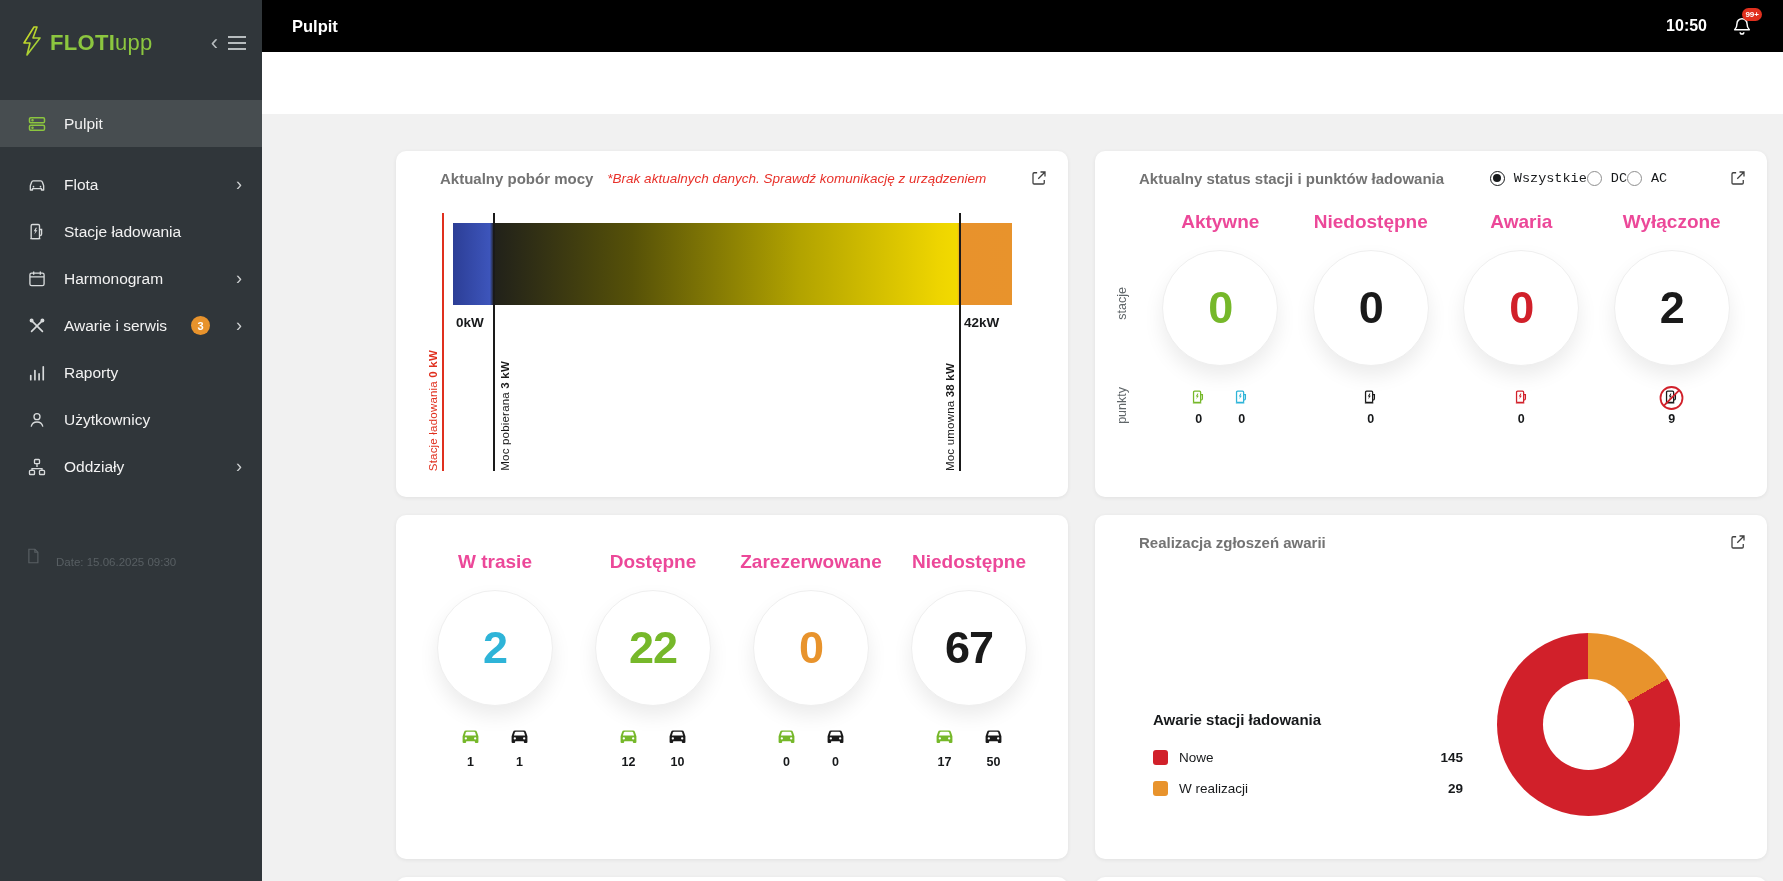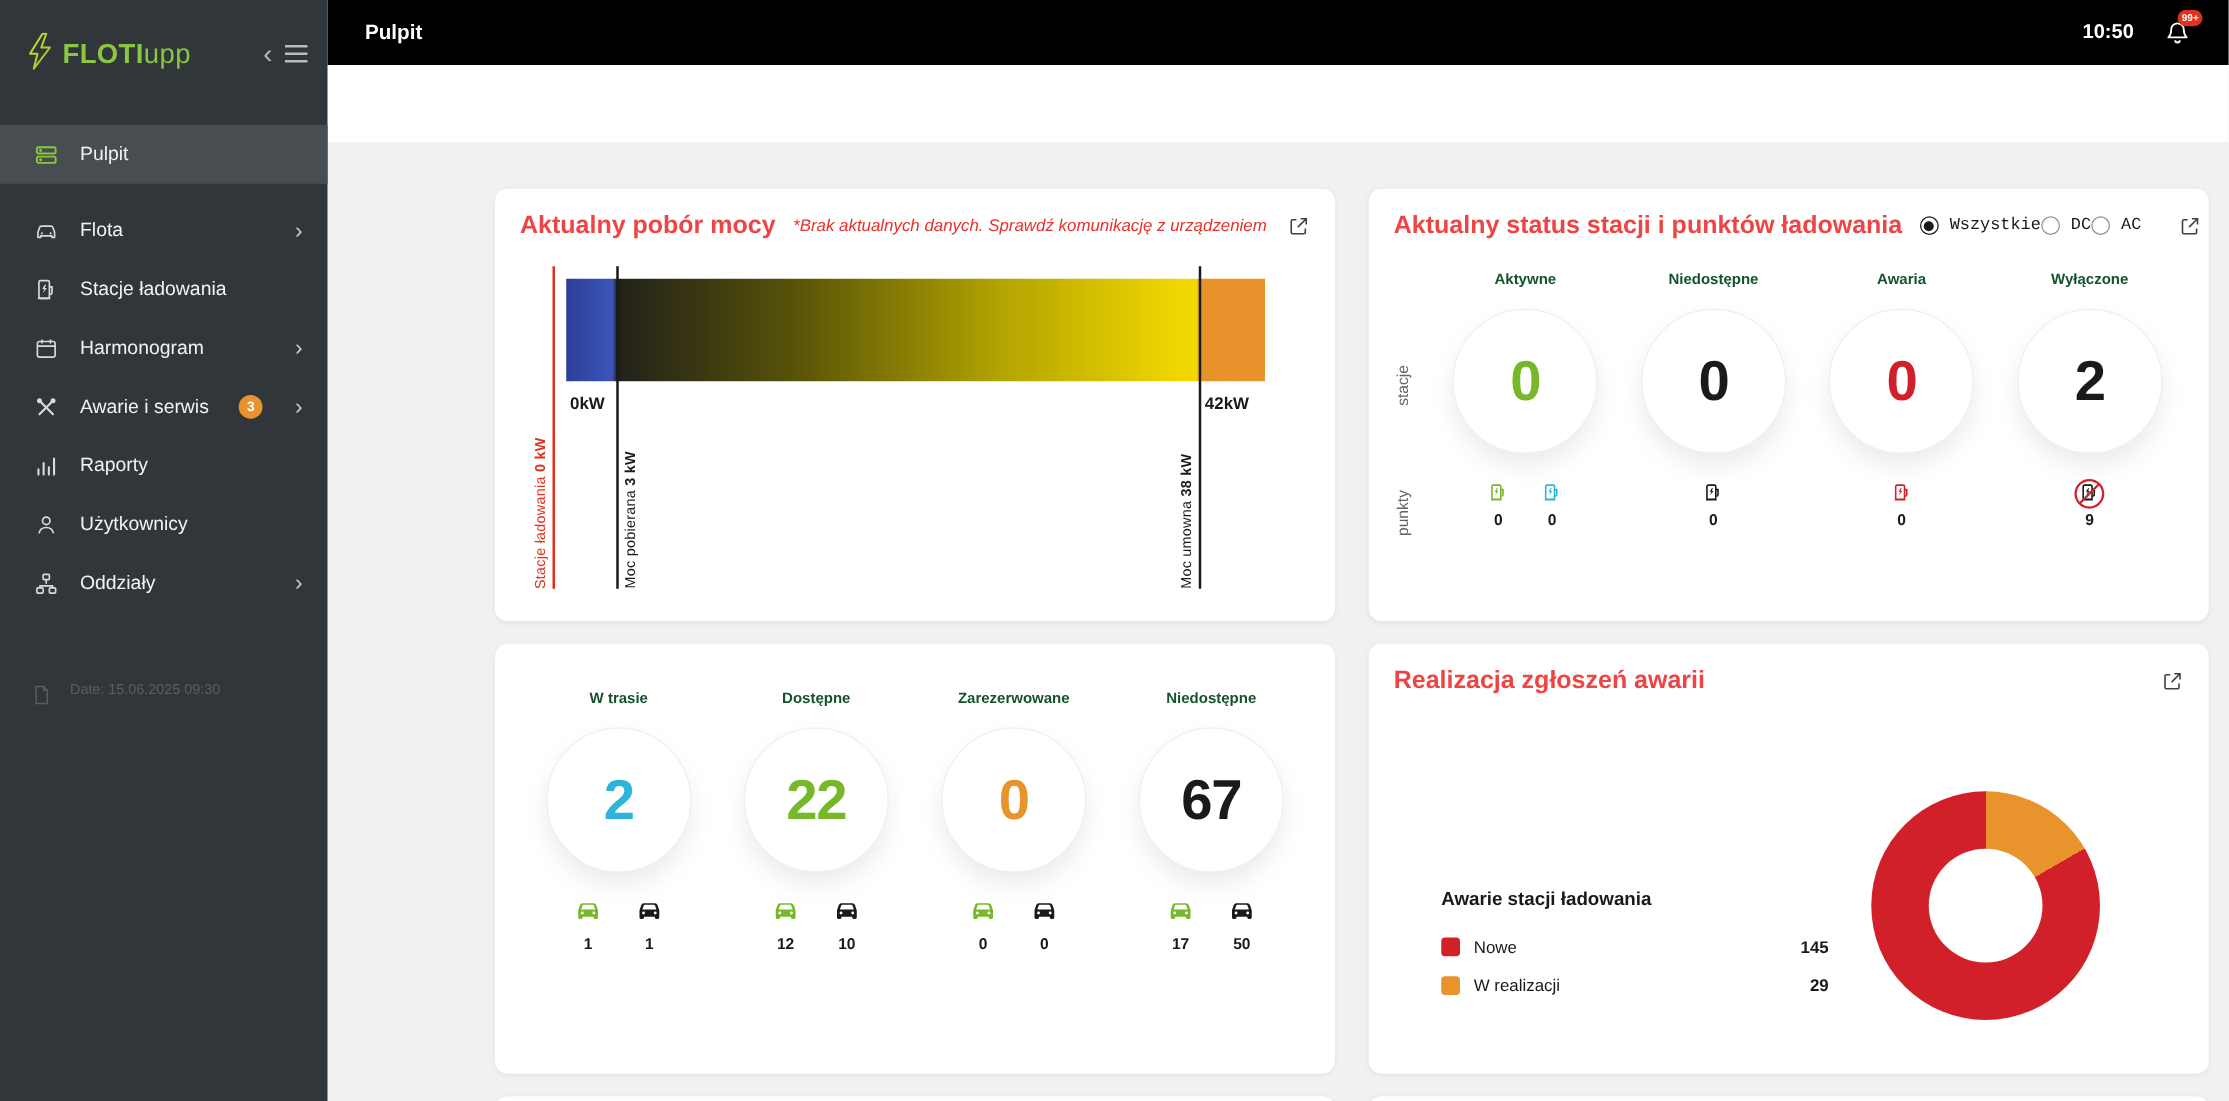--- a/index.html
+++ b/index.html
@@ -36,21 +36,21 @@
   .nav-item .nicon { width: 22px; display: flex; justify-content: center; color: #d8dbdc; flex-shrink: 0; }
   .nav-item.active .nicon { color: #8CC63F; }
   .nav-item .chev { margin-left: auto; color: #cdd0d1; font-size: 18px; }
   .badge-orange {
     background: #e8932c; color: #fff; border-radius: 50%;
     width: 19px; height: 19px; font-size: 11px; font-weight: 700;
     display: inline-flex; align-items: center; justify-content: center; margin-left: 8px;
   }
   .sidebar-date {
     position: absolute; top: 546px; left: 24px;
-    display: flex; align-items: flex-start; gap: 14px;
+    display: flex; align-items: flex-end; gap: 14px;
     color: #585f63; font-size: 11.5px;
   }
   .sidebar-date .dicon { color: #585f63; }
 
   
   .main { flex: 1; display: flex; flex-direction: column; min-width: 0; }
   .topbar { height: 52px; background: #000; color: #fff; display: flex; align-items: center; padding: 0 30px; flex-shrink: 0; }
   .topbar-title { font-weight: 700; font-size: 16.5px; }
   .topbar-right { margin-left: auto; display: flex; align-items: center; gap: 24px; }
   .time { font-weight: 600; font-size: 16px; }
@@ -62,21 +62,21 @@
   .white-strip { height: 62px; background: #fff; flex-shrink: 0; }
 
   
   .content { flex: 1; background: #f1f1f1; padding: 37px 16px 0 134px; overflow: hidden; }
   .grid { display: grid; grid-template-columns: 672px 672px; gap: 18px 27px; }
   .card { background: #fff; border-radius: 10px; box-shadow: 0 1px 4px rgba(0,0,0,.07); position: relative; }
   .card.h1 { height: 346px; }
   .card.h2 { height: 344px; }
   .card.sliver { height: 60px; }
   .card-head { display: flex; align-items: center; padding: 18px 20px 0 20px; gap: 14px; }
-  .card-title { font-weight: 700; font-size: 20px; color: #ef4444; white-space: nowrap; }
+  .card-title { font-weight: 700; font-size: 15px; color: #737373; white-space: nowrap; margin-left: 24px; }
   .ext-icon { margin-left: auto; color: #3f3f3f; cursor: pointer; display: flex; flex-shrink: 0; }
   .warning { color: #e8312a; font-style: italic; font-size: 13.5px; white-space: nowrap; }
 
   
   .power-area { position: absolute; left: 57px; top: 62px; width: 559px; height: 262px; }
   .power-bar {
     position: absolute; left: 0; right: 0; top: 10px; height: 82px;
     background: linear-gradient(90deg,
       #2c3e96 0%, #3d55bb 6.6%,
       #21211a 7.3%,
@@ -107,21 +107,21 @@
   .radio.sel { border-color: #17191b; }
   .radio.sel::after { content: ""; position: absolute; inset: 2.5px; background: #17191b; border-radius: 50%; }
 
   .stats-body { display: flex; padding: 0 20px 0 16px; margin-top: 24px; }
   .yaxis { width: 34px; position: relative; flex-shrink: 0; }
   .ax { position: absolute; left: 4px; writing-mode: vertical-rl; transform: rotate(180deg); color: #606669; font-size: 12.5px; }
   .ax1 { top: 76px; }
   .ax2 { top: 176px; }
   .stat-cols { flex: 1; display: grid; grid-template-columns: repeat(4, 1fr); }
   .stat-col { display: flex; flex-direction: column; align-items: center; }
-  .stat-label { font-size: 12px; font-weight: 600; color: #14532d; margin-bottom: 17px; }
+  .stat-label { font-size: 19px; font-weight: 600; color: #ec4899; margin-bottom: 17px; }
   .big-circle {
     width: 116px; height: 116px; border-radius: 50%; background: #fff;
     border: 1px solid #efefef;
     box-shadow: 0 10px 20px rgba(0,0,0,.08);
     display: flex; align-items: center; justify-content: center;
   }
   .big-num { font-size: 45px; font-weight: 800; letter-spacing: -1px; }
   .points-row, .cars-row { display: flex; gap: 26px; margin-top: 22px; }
   .point, .carstat { display: flex; flex-direction: column; align-items: center; gap: 5px; }
   .cnt { font-size: 12.5px; font-weight: 700; color: #17191b; }

